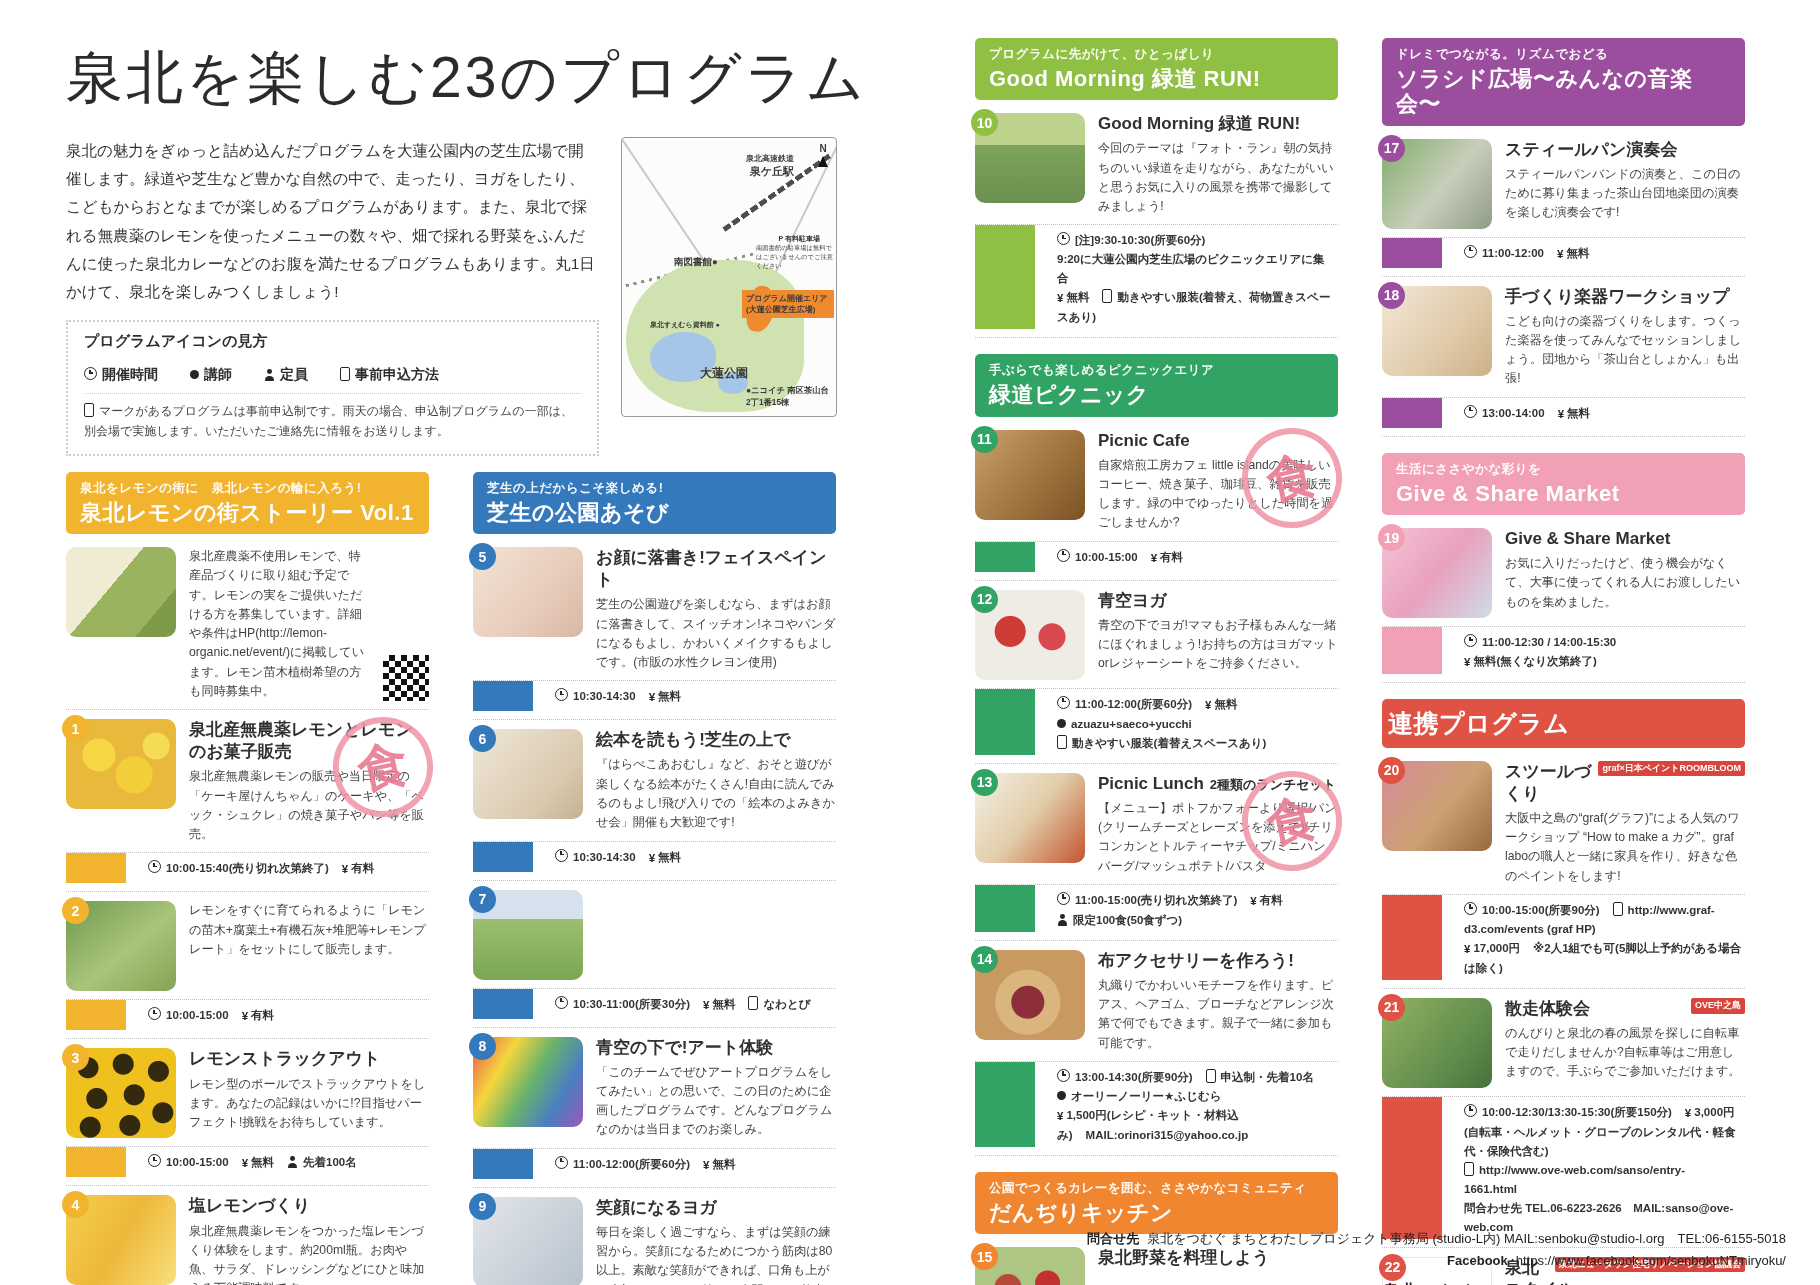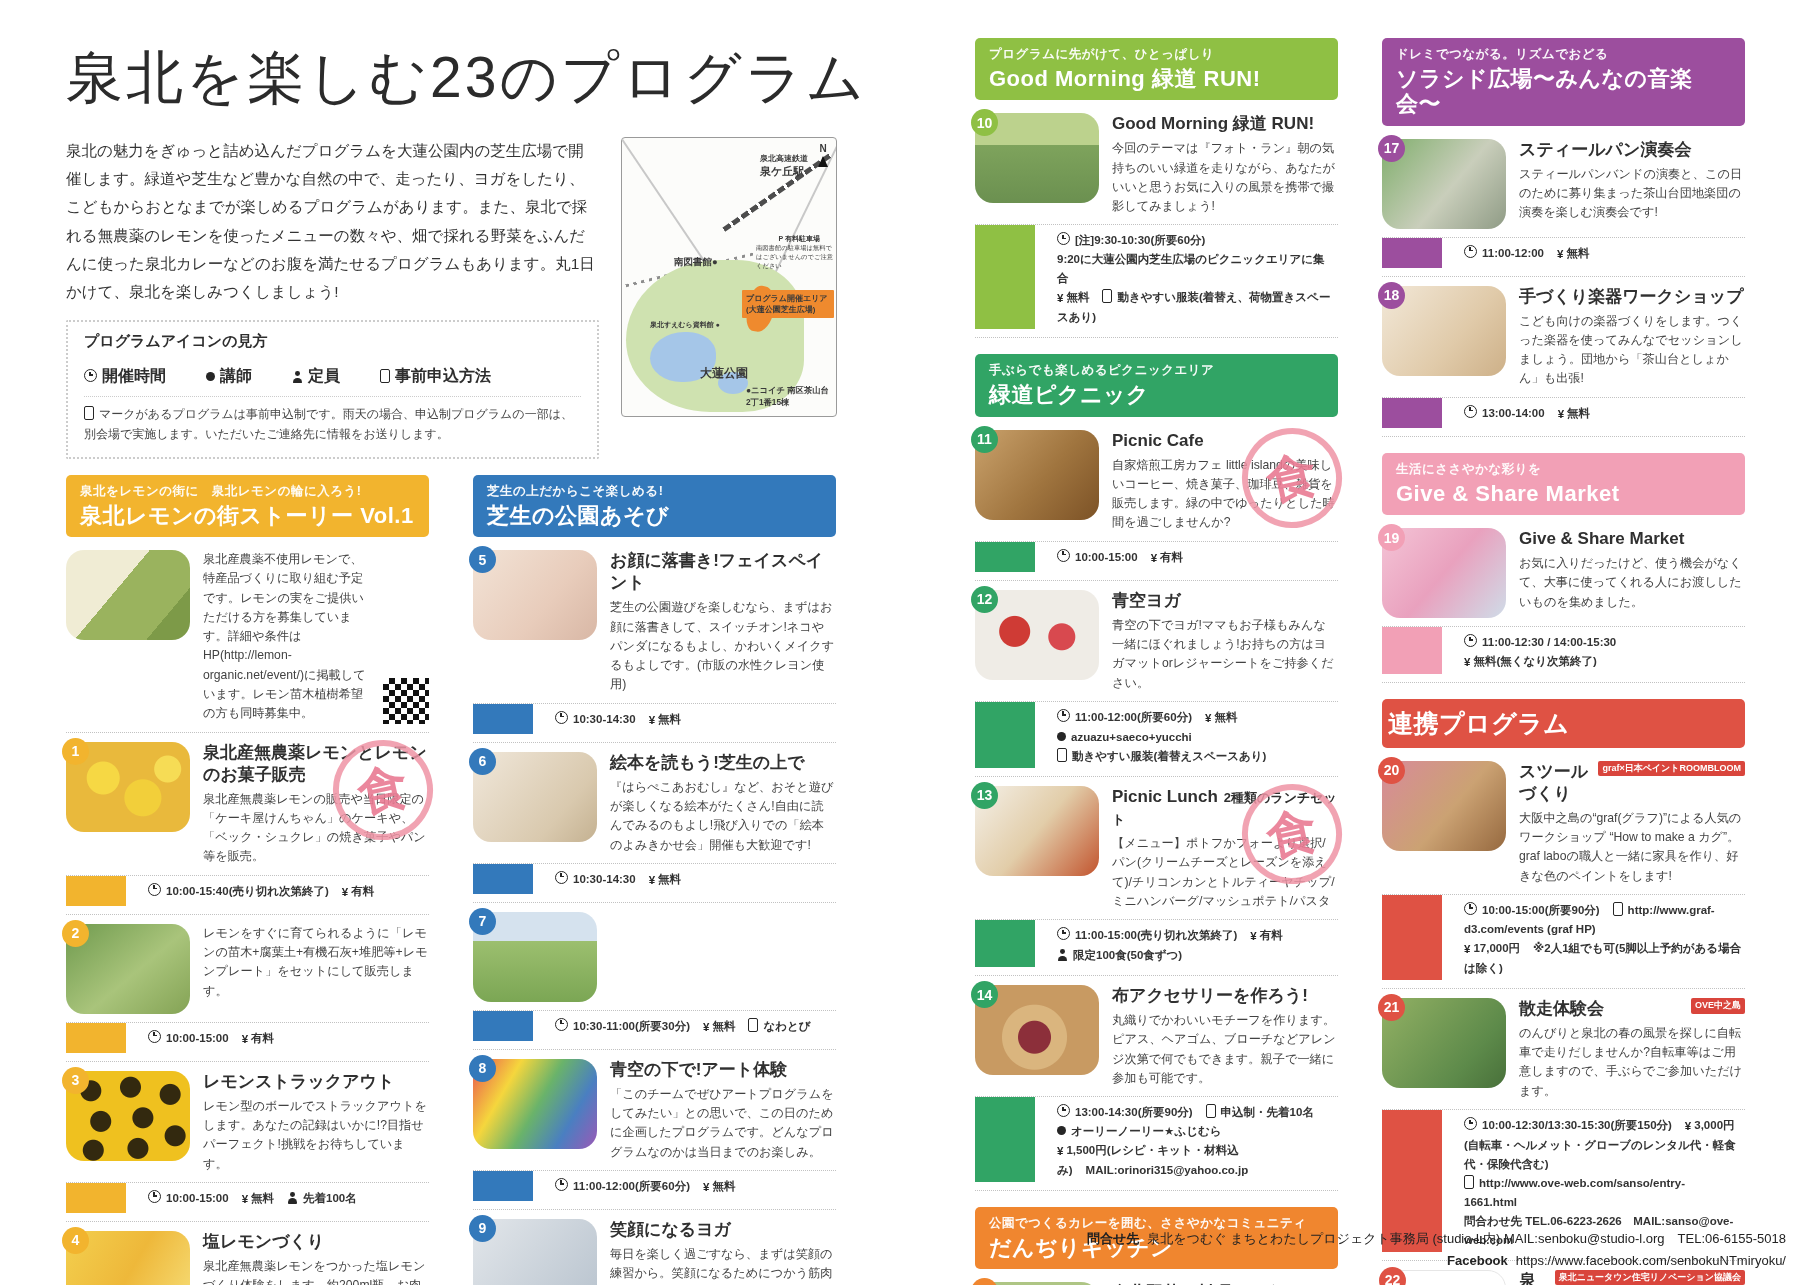--- a/index.html
+++ b/index.html
@@ -10,42 +10,42 @@
   .cols{display:flex;gap:44px}
   .col{width:363px;flex:none}
 
   
   h1.main-title{font-size:57px;font-weight:normal;color:#2b2b2b;letter-spacing:3px;margin:2px 0 20px;white-space:nowrap}
   .top-row{display:flex;gap:22px;margin-bottom:16px}
   .intro-col{flex:1;min-width:0}
   .intro{font-size:15.5px;line-height:1.82;margin:0 0 14px;color:#333}
   .legend{border:2px dotted #cccccc;padding:10px 16px 12px;border-radius:2px}
   .legend-title{font-weight:bold;font-size:15px;margin-bottom:15px;color:#2e2e2e}
-  .legend-items{display:flex;gap:40px;font-size:16px;font-weight:bold;color:#2e2e2e;
+  .legend-items{display:flex;gap:32px;font-size:14px;font-weight:bold;color:#2e2e2e;
                 padding-bottom:9px;border-bottom:1px dotted #cccccc;margin-bottom:8px}
   .legend-note{font-size:12px;line-height:1.65;color:#444}
 
   
   .map{width:214px;height:278px;border:1px solid #9a9a9a;border-radius:4px;background:#fcfcfa;
        position:relative;flex:none;overflow:hidden;font-weight:bold}
   .map .road{position:absolute;background:#c8c8c8;height:2px}
   .road1{width:340px;transform:rotate(56deg);top:110px;left:-96px}
   .road2{width:300px;transform:rotate(-64deg);top:120px;left:10px}
   .rail{position:absolute;width:130px;height:5px;top:52px;right:-6px;transform:rotate(-35deg);
         background:repeating-linear-gradient(90deg,#4d4d4d 0 8px,#fff 8px 11px)}
   .rail2{position:absolute;width:150px;height:3px;top:132px;left:-14px;transform:rotate(-14deg);
         background:repeating-linear-gradient(90deg,#8d8d8d 0 3px,transparent 3px 8px)}
   .park-shape{position:absolute;left:4px;bottom:4px;width:178px;height:152px;background:#cfe2b0;
         border-radius:58% 42% 38% 52%}
   .pond1{position:absolute;left:28px;bottom:34px;width:66px;height:50px;background:#a5c6e8;border-radius:55% 45% 50% 50%}
   .pond2{position:absolute;left:96px;bottom:22px;width:30px;height:22px;background:#a5c6e8;border-radius:50%}
   .area-shape{position:absolute;right:62px;top:148px;width:26px;height:46px;background:#ef8a2e;
         border-radius:45% 55% 60% 40%;transform:rotate(10deg)}
   .map .lbl{position:absolute;color:#3a3a3a}
-  .station{top:16px;right:28px;font-size:8px;text-align:left;line-height:1.3}
+  .station{top:16px;right:42px;font-size:8px;text-align:right;line-height:1.3}
   .station b{font-size:11px}
   .library{left:52px;top:118px;font-size:9.5px}
   .parking{right:16px;top:96px;font-size:7px}
   .pnote{right:2px;top:106px;width:78px;font-size:6.3px;font-weight:normal;color:#555;line-height:1.4}
   .area-label{right:2px;top:152px;width:84px;background:#ef8a2e;color:#fff;font-size:8px;
         padding:3px 4px;line-height:1.4;border-radius:1px}
   .museum{left:28px;bottom:86px;font-size:7px}
   .parklbl{left:78px;bottom:34px;font-size:12px;color:#333}
   .nikoichi{right:4px;bottom:8px;width:86px;font-size:8.3px;line-height:1.45}
   .compass{top:6px;right:8px;text-align:center;font-size:10px;line-height:1}
@@ -56,21 +56,21 @@
   .sec{margin-bottom:16px}
   .shead{border-radius:5px;padding:8px 14px 9px;color:#fff;background:var(--c);margin-bottom:13px}
   .shead .tag{font-size:12.5px;font-weight:bold;opacity:.95;margin-bottom:3px;letter-spacing:.5px}
   .shead .stitle{font-size:22px;font-weight:bold;letter-spacing:.5px;line-height:1.15}
   .shead.solo{padding:10px 6px}
   .shead.solo .stitle{font-size:25px}
 
   
   .card{position:relative;border-bottom:1px dotted #c2c2c2;padding-bottom:8px;margin-bottom:9px}
   .card-main{display:flex;gap:13px}
-  .thumb{width:124px;height:90px;border-radius:18px;flex:none;position:relative;background:#eee}
+  .thumb{width:110px;height:90px;border-radius:10px;flex:none;position:relative;background:#eee}
   .num{position:absolute;left:-4px;top:-4px;width:27px;height:27px;border-radius:50%;
        background:var(--c);color:#fff;font-weight:bold;font-size:14px;
        display:flex;align-items:center;justify-content:center}
   .thumb-text{display:flex;width:100%;height:100%;align-items:center;justify-content:center;
        font-weight:bold;font-size:16px;color:#1e1e1e;letter-spacing:2px}
   .cbody{flex:1;min-width:0}
   .ctitle{font-size:17px;font-weight:bold;color:#303030;line-height:1.3;margin:0 0 4px}
   .csub{font-size:13px;margin-left:6px}
   .ctag{float:right;background:#d9453c;color:#fff;font-size:9px;font-weight:bold;
        padding:2px 4px;border-radius:2px;margin-left:6px;letter-spacing:0}

